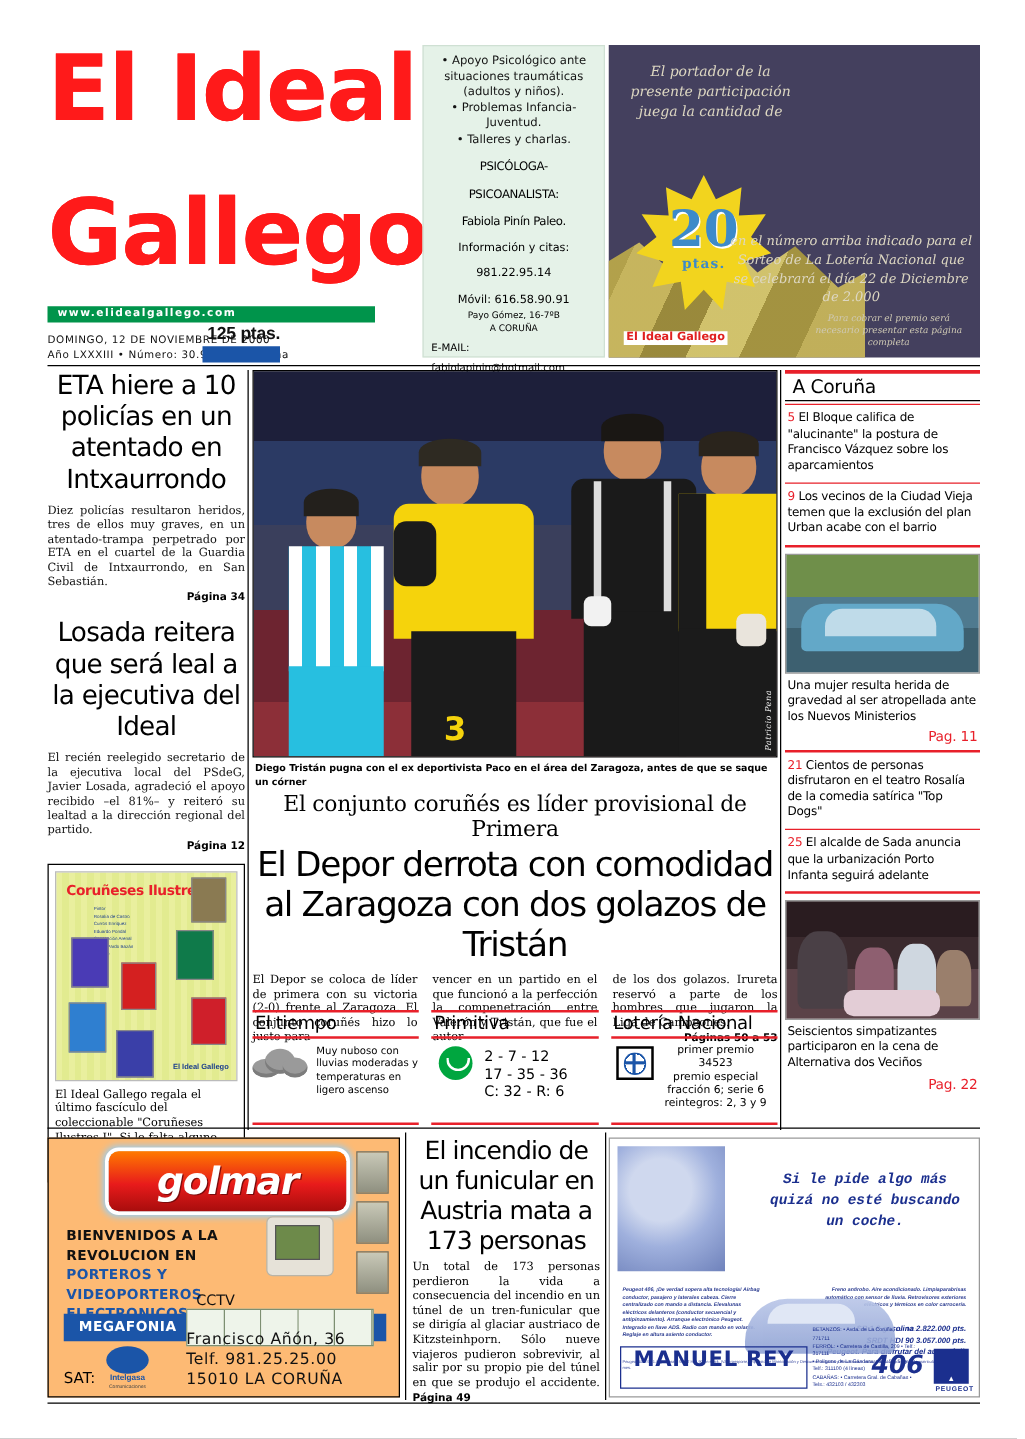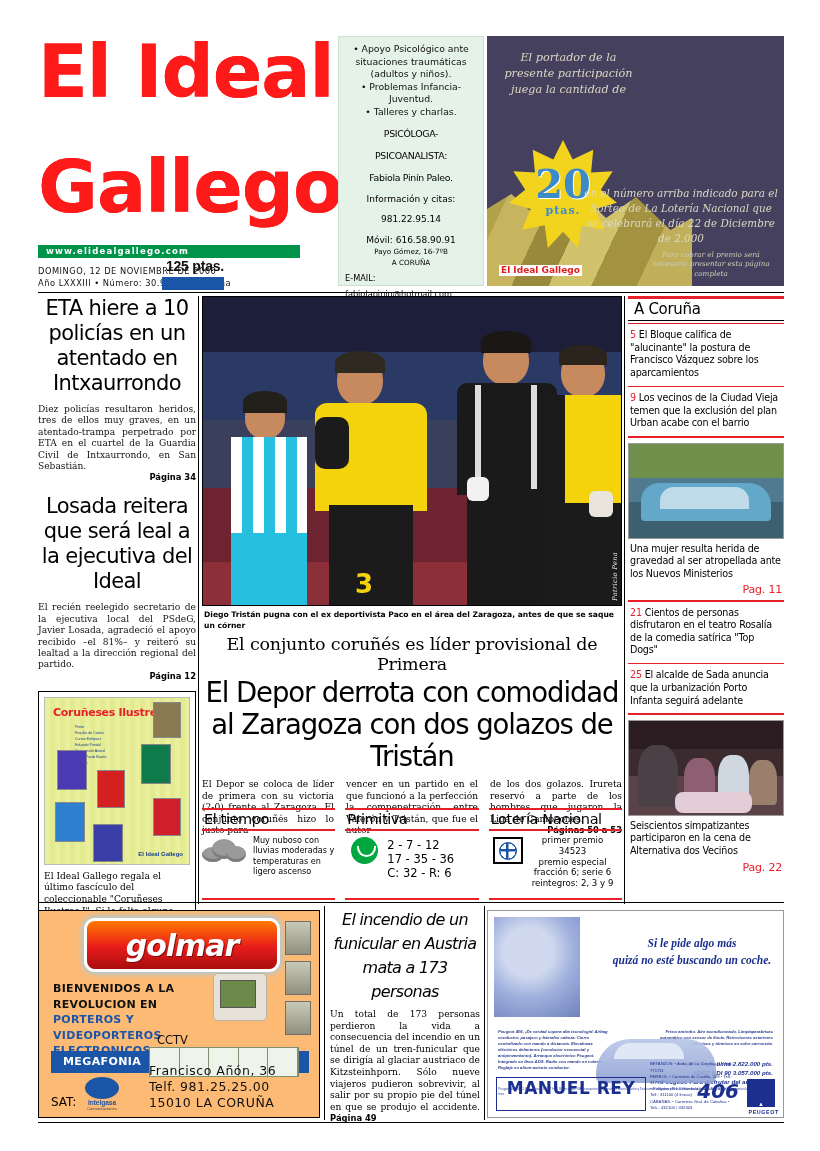--- a/index.html
+++ b/index.html
@@ -308,37 +308,37 @@
   .gm-side i { display:block; width:26px; height:34px; margin-bottom:6px; background:linear-gradient(#c9c9b8,#8f9080); border:1px solid #6f7063;}
   .gm-sat { position:absolute; left:12px; bottom:8px; font-family:"DejaVu Sans",sans-serif; font-size:12px;}
   .gm-addr { position:absolute; left:110px; bottom:6px; font-family:"DejaVu Sans",sans-serif; font-size:12.5px; line-height:16px; letter-spacing:.5px; color:#111;}
   .gm-intel { position:absolute; left:46px; bottom:6px; text-align:center;}
   .gm-intel .o { width:34px;height:22px;border-radius:50%;background:#1b55a8;margin:0 auto;}
   .gm-intel .t1 { font-size:6.5px;color:#1b55a8;font-weight:bold;}
   .gm-intel .t2 { font-size:4px;color:#444;}
 
   #funic { position:absolute; left:330px; top:908px; width:150px; }
   .fun-hl {
-    font-family:"DejaVu Sans",sans-serif; font-size:16px; line-height:24px;
-    text-align:center; letter-spacing:-.7px; color:#000;font-style:italic;
+    font-family:"DejaVu Sans",sans-serif; font-size:20px; line-height:24px;
+    text-align:center; letter-spacing:-.7px; color:#000;
   }
   .fun-body { font-family:"DejaVu Serif",serif; font-size:9.1px; line-height:11.6px; text-align:justify; margin-top:5px;}
 
   #peugeot {
     position:absolute; left:487px; top:910px; width:297px; height:208px;
     border:1px solid #999; background:#fff; overflow:hidden;
   }
   .pg-photo {
     position:absolute; left:6px; top:6px; width:86px; height:100px;
     background:radial-gradient(circle at 40% 35%, #cfd8ee 0 30%, #9fb0dd 55%, #6f82bb 100%);
     filter:blur(.4px);
   }
   .pg-head {
     position:absolute; left:120px; top:24px; width:168px; text-align:center;
-    font-family:Liberation Serif, serif; font-weight:bold; font-style:italic;
+    font-family:Liberation Mono, monospace; font-weight:bold; font-style:italic;
     font-size:11.5px; line-height:17px; color:#1b2f8e;
   }
   .pg-l { position:absolute; left:10px; top:118px; width:110px; font-size:4.2px; line-height:6px; color:#2a3b8f; font-weight:bold; font-style:italic;}
   .pg-r { position:absolute; right:10px; top:118px; width:118px; font-size:4.2px; line-height:6px; color:#2a3b8f; font-weight:bold; font-style:italic; text-align:right;}
   .pg-price { position:absolute; right:10px; top:148px; width:125px; text-align:right; font-size:6.2px; line-height:9px; color:#1b2f8e; font-weight:bold; font-style:italic;}
   .pg-car {
     position:absolute; left:108px; top:128px; width:120px; height:44px;
     background:linear-gradient(#b9c6e8,#8fa2d4);
     border-radius:34px 30px 6px 6px; opacity:.9;
   }

